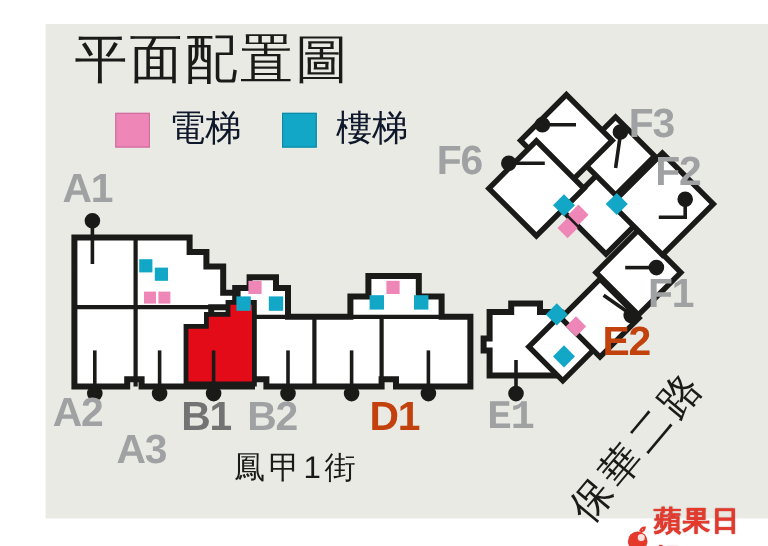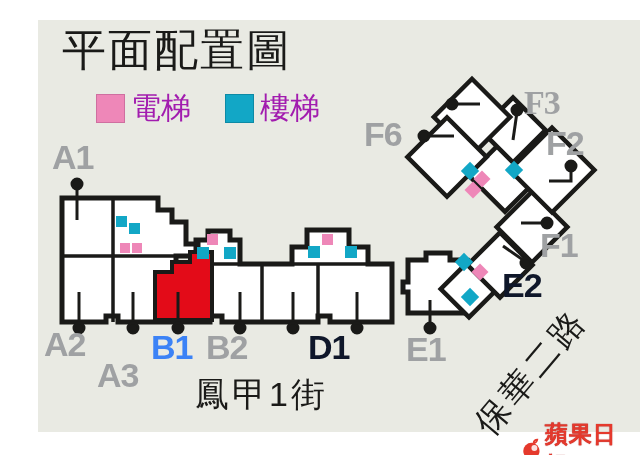--- a/index.html
+++ b/index.html
@@ -3,28 +3,28 @@
 <meta charset="utf-8">
 <style>
   html,body{margin:0;padding:0;background:#ffffff;}
   #stage{position:relative;width:640px;height:455px;background:#ffffff;overflow:hidden;
          font-family:"Liberation Sans","DejaVu Sans",sans-serif;}
   #panel{position:absolute;left:38px;top:20px;width:602px;height:412px;background:#e9eae3;}
   #shapes{position:absolute;left:0;top:0;}
   .lbl{position:absolute;font-weight:bold;line-height:1;white-space:nowrap;}
   .unit{font-size:34px;letter-spacing:-1px;}
   .gray{color:#9fa1a3;}
-  .black{color:#0f172a;}
-  .red{color:#3b82f6;}
+  .black{color:#c2410c;}
+  .red{color:#737373;}
   #title{position:absolute;left:62px;top:28px;font-size:44px;font-weight:500;color:#1a1a18;
          letter-spacing:2px;line-height:1;}
   .legend-row{position:absolute;left:96px;top:93px;display:flex;align-items:center;}
   .swatch{width:27px;height:27px;display:inline-block;}
-  .legend-text{font-size:30px;font-weight:500;color:#a21caf;line-height:1;margin-left:6px;}
-  #street-south{position:absolute;left:195px;top:372px;font-size:34px;font-weight:500;color:#1a1a18;letter-spacing:3px;}
+  .legend-text{font-size:30px;font-weight:500;color:#0f172a;line-height:1;margin-left:16px;}
+  #street-south{position:absolute;left:195px;top:372px;font-size:26px;font-weight:500;color:#1a1a18;letter-spacing:3px;}
   #street-east{position:absolute;left:452px;top:342px;width:170px;font-size:34px;font-weight:500;color:#1a1a18;
                letter-spacing:4px;transform:rotate(-50deg);transform-origin:center center;}
   #logo{position:absolute;left:521px;top:419px;display:flex;align-items:center;gap:2px;}
   #logo-text{font-size:23px;font-weight:bold;color:#e5392c;letter-spacing:1px;
              text-shadow:0 0 1px #a00c0c;}
 </style>
 </head>
 <body>
 
 <div id="stage">
@@ -113,25 +113,25 @@
     <span class="swatch" style="background:#12a7c6;border:1px solid #0d8aa5;margin-left:34px;"></span>
     <span class="legend-text">樓梯</span>
   </div>
 
   <div class="lbl unit gray" style="left:52px;top:140px;">A1</div>
   <div class="lbl unit gray" style="left:44px;top:327px;">A2</div>
   <div class="lbl unit gray" style="left:97px;top:330px;margin-top:28px;">A3</div>
   <div class="lbl unit red" style="left:151px;top:330px;">B1</div>
   <div class="lbl unit gray" style="left:206px;top:330px;">B2</div>
   <div class="lbl unit black" style="left:266px;top:330px;margin-left:42px;">D1</div>
-  <div class="lbl unit gray" style="left:406px;top:332px;">E1</div>
+  <div class="lbl unit gray" style="left:406px;top:332px;font-family:Liberation Mono, monospace;">E1</div>
   <div class="lbl unit black" style="left:502px;top:268px;">E2</div>
   <div class="lbl unit gray" style="left:540px;top:228px;">F1</div>
   <div class="lbl unit gray" style="left:546px;top:126px;">F2</div>
-  <div class="lbl unit gray" style="left:524px;top:86px;font-family:Liberation Serif, serif;">F3</div>
+  <div class="lbl unit gray" style="left:524px;top:86px;">F3</div>
   <div class="lbl unit gray" style="left:364px;top:117px;">F6</div>
 
   <div id="street-south">鳳甲1街</div>
   <div id="street-east">保華二路</div>
 
   <div id="logo">
     <svg width="22" height="24" viewBox="0 0 22 24">
       <path d="M12.5,5 C13,2.5 15,1.5 16.5,1.5 C16.2,3.5 14.8,4.8 12.8,5.2" fill="none" stroke="#e5392c" stroke-width="1.6"></path>
       <circle cx="10.5" cy="13" r="8.2" fill="#e5392c"></circle>
       <circle cx="13.5" cy="10" r="3" fill="#ffffff" opacity="0.85"></circle>

